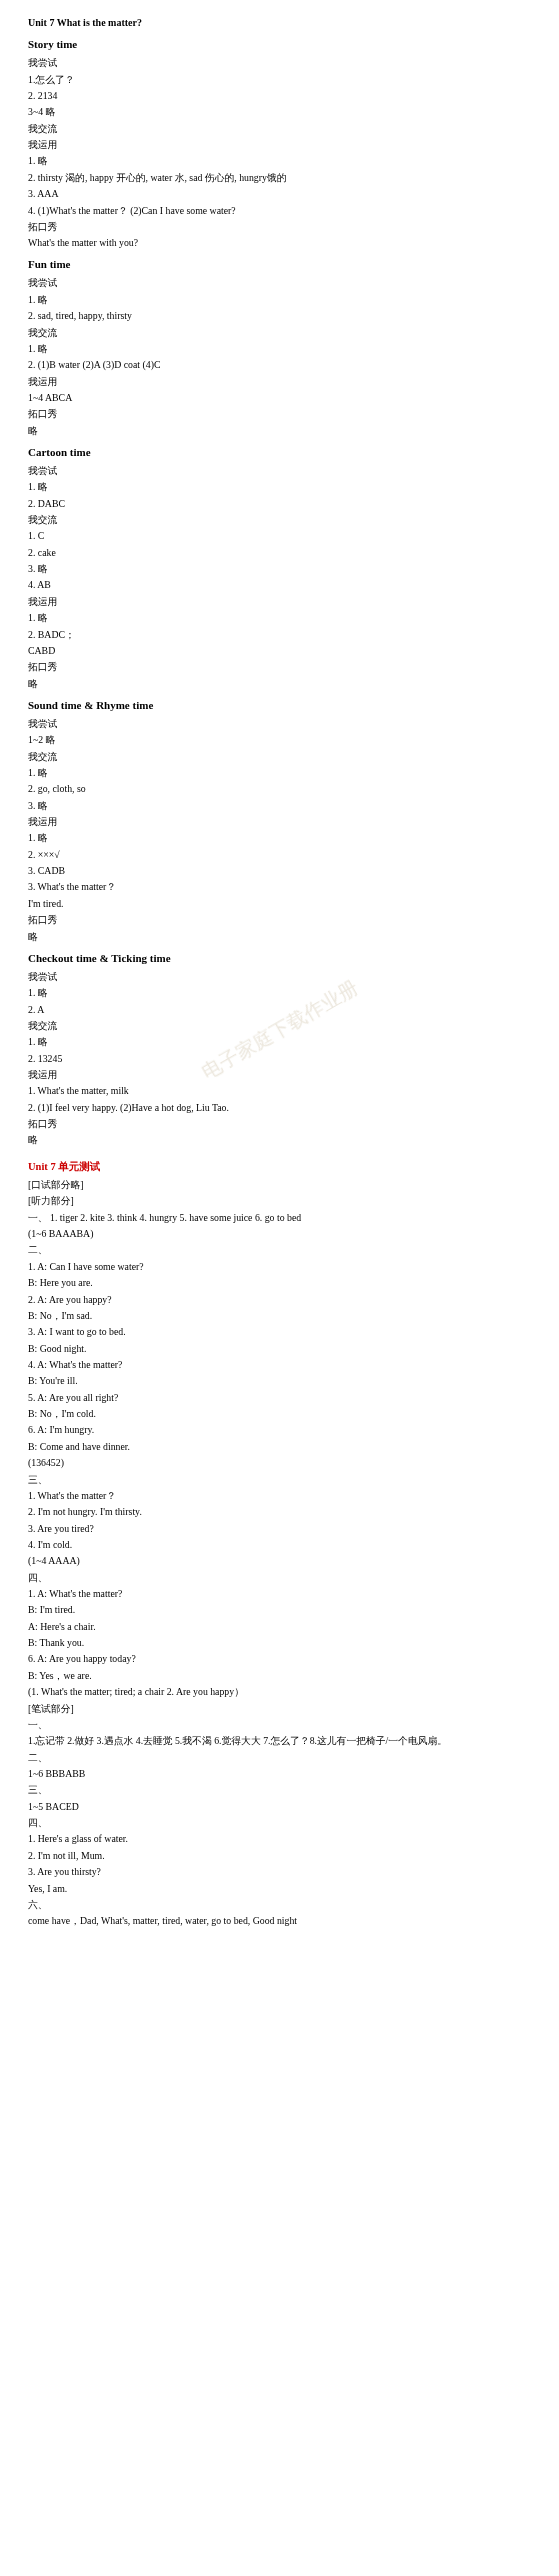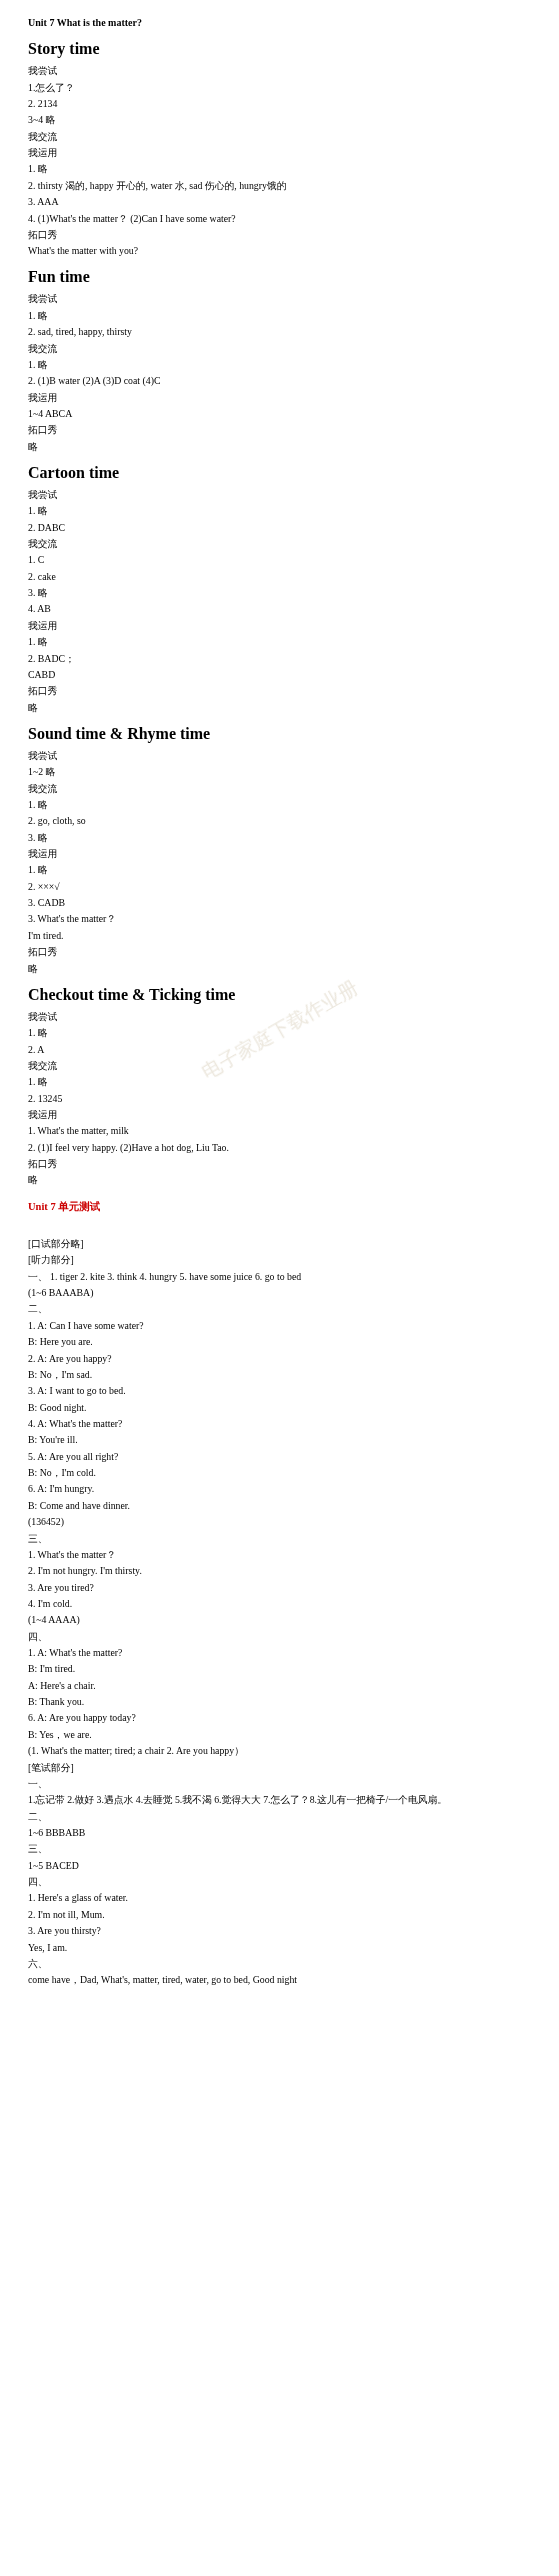--- a/index.html
+++ b/index.html
@@ -11,35 +11,35 @@
       font-family: "SimSun", "宋体", serif;
       font-size: 9.8px;
       line-height: 1.6;
       color: #000;
       background: #fff;
       width: 559px;
       padding: 14px 28px;
     }
     .section-title {
       font-weight: bold;
-      font-size: 16px;
+      font-size: 11px;
       margin-top: 5.6px;
       margin-bottom: 1.4px;
     }
     .unit-title {
       font-weight: bold;
       font-size: 10px;
       margin-bottom: 2.8px;
     }
     .unit7-test-title {
       font-weight: bold;
       font-size: 10.5px;
       color: #c00;
       margin-top: 11.2px;
-      margin-bottom: 20px;
+      margin-bottom: 1px;
     }
     p {
       margin: 0.7px 0;
       font-size: 9.8px;
     }
     .watermark {
       position: fixed;
       top: 40%;
       left: 50%;
       transform: translate(-50%, -50%) rotate(-30deg);

